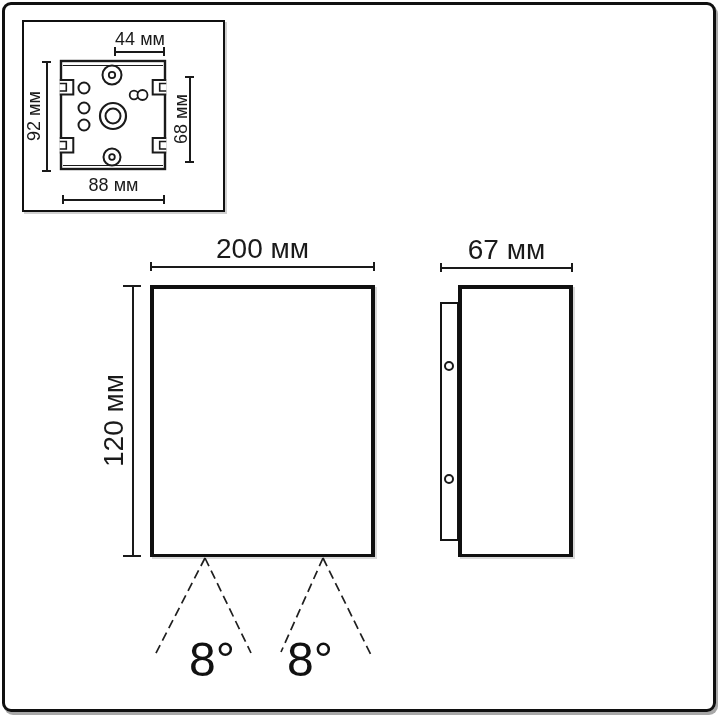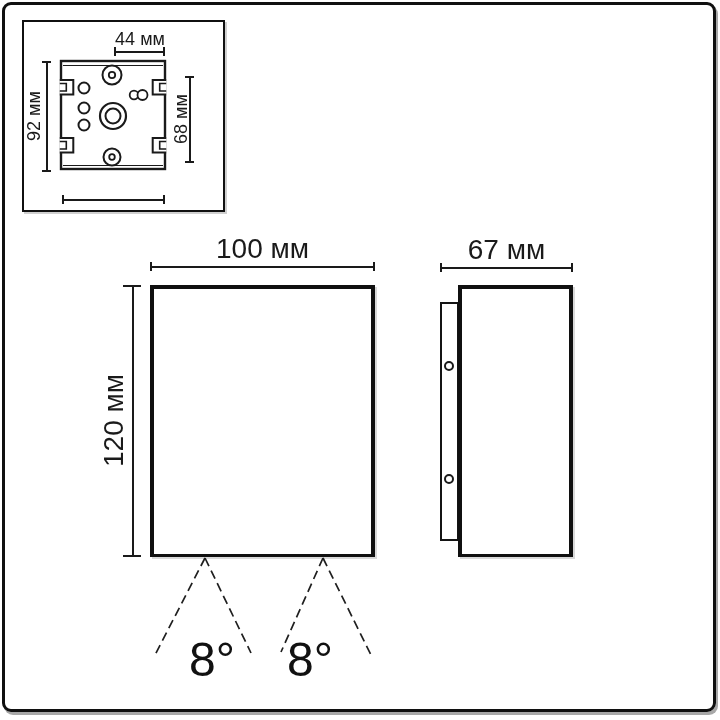--- a/index.html
+++ b/index.html
@@ -137,26 +137,27 @@
     <div class="dim-label small vert" style="left:0px; top:39px; width:20px; height:111px;">92 мм</div>
     <div class="dim-line-v" style="left:22px; top:39px; height:111px;"></div>
     <div class="tick-h" style="left:18px; top:39px;"></div>
     <div class="tick-h" style="left:18px; top:148px;"></div>
 
     <div class="dim-label small vert" style="left:147px; top:54px; width:20px; height:87px;">68 мм</div>
     <div class="dim-line-v" style="left:165px; top:54px; height:87px;"></div>
     <div class="tick-h" style="left:161px; top:54px;"></div>
     <div class="tick-h" style="left:161px; top:139px;"></div>
 
+    <div class="dim-label small" style="left:38px; top:152px; width:103px;">88 мм</div>
     <div class="dim-line-h" style="left:38px; top:177px; width:103px;"></div>
     <div class="tick-v" style="left:38px; top:173px;"></div>
     <div class="tick-v" style="left:139px; top:173px;"></div>
   </div>
 
-  <div class="dim-label" style="left:150px; top:233px; width:225px;">100 мм</div>
+  <div class="dim-label" style="left:150px; top:233px; width:225px;">200 мм</div>
   <div class="dim-line-h" style="left:150px; top:266px; width:225px;"></div>
   <div class="tick-v" style="left:150px; top:262px;"></div>
   <div class="tick-v" style="left:373px; top:262px;"></div>
 
   <div class="dim-label vert" style="left:96px; top:285px; width:36px; height:272px;">120 мм</div>
   <div class="dim-line-v" style="left:132px; top:285px; height:272px;"></div>
   <div class="tick-h" style="left:123px; top:285px; width:18px;"></div>
   <div class="tick-h" style="left:123px; top:555px; width:18px;"></div>
 
   <div class="solid-rect" style="left:150px; top:285px; width:225px; height:272px;"></div>

